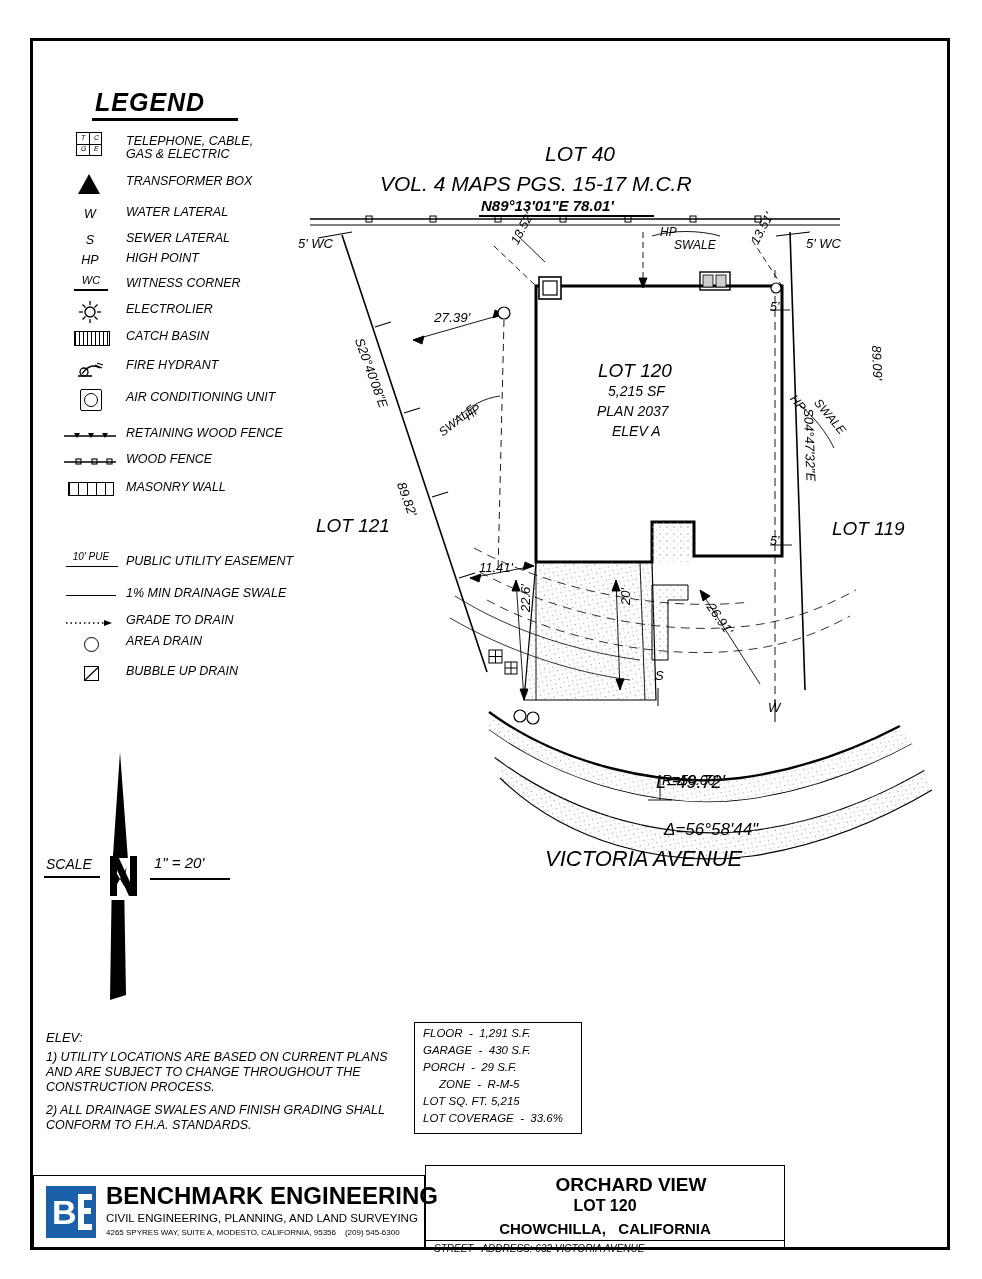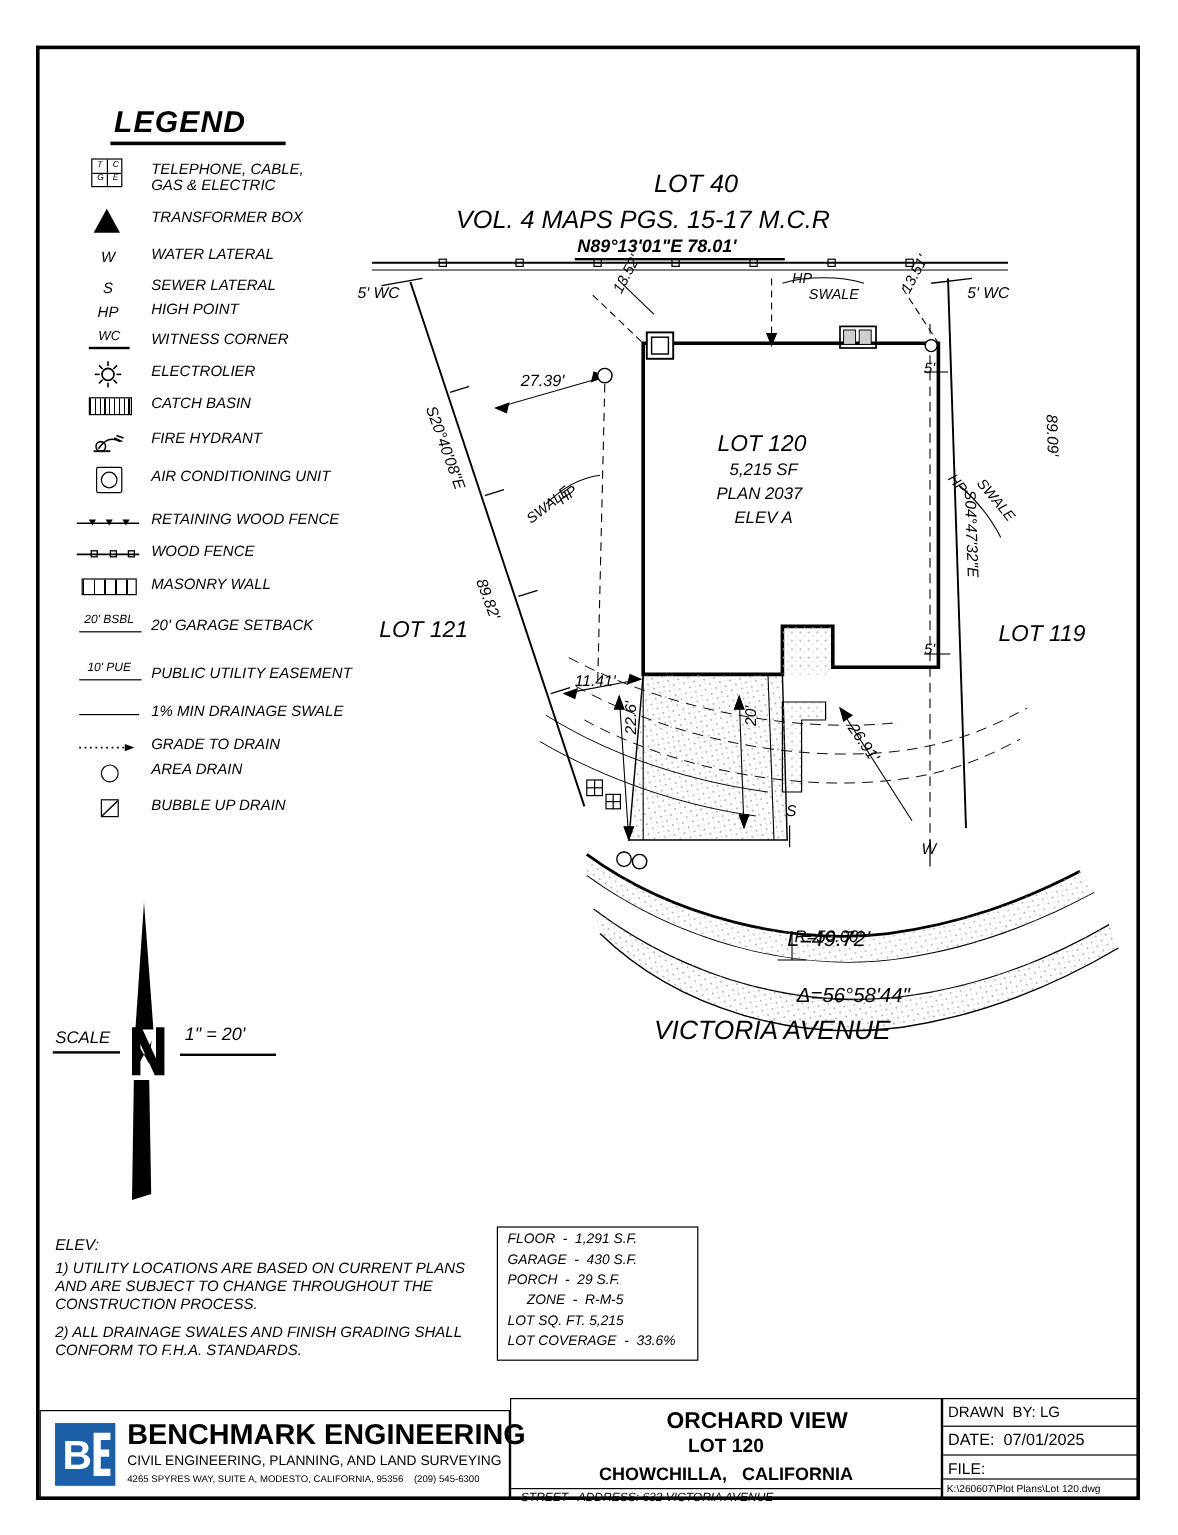--- a/index.html
+++ b/index.html
@@ -177,27 +177,20 @@
     <div class="leg-lab">WOOD FENCE</div>
   </div>
 
   <div class="leg-row" style="top:478px">
     <div class="leg-sym">
         <div class="masonry"></div>
       </div>
     <div class="leg-lab">MASONRY WALL</div>
   </div>
 
-  <div class="leg-row" style="top:510px">
-    <div class="leg-sym">
-      <div class="boxlab">20' BSBL</div>
-        <div class="boxlab-u"></div>
-    </div>
-    <div class="leg-lab" style="top:5px">20' GARAGE SETBACK</div>
-  </div>
 
   <div class="leg-row" style="top:550px">
     <div class="leg-sym">
       <div class="boxlab">10' PUE</div>
         <div class="boxlab-u"></div>
     </div>
     <div class="leg-lab" style="top:5px">PUBLIC UTILITY EASEMENT</div>
   </div>
 
   <div class="leg-row" style="top:584px">
@@ -466,22 +459,13 @@
   </div>
 
   <div class="tb" id="tb-mid">
     <div class="txt" style="left:0;top:8px;width:410px;text-align:center;font-size:19px;font-weight:bold;">ORCHARD VIEW</div>
     <div class="txt" style="left:0;top:31px;width:358px;text-align:center;font-size:16px;font-weight:bold;">LOT 120</div>
     <div class="txt" style="left:0;top:54px;width:358px;text-align:center;font-size:15px;font-weight:bold;">CHOWCHILLA,   CALIFORNIA</div>
     <div style="position:absolute;left:0;top:74px;width:358px;height:1.4px;background:#000;"></div>
     <div class="txt ital" style="left:8px;top:77px;font-size:10px;">STREET   ADDRESS: 632 VICTORIA AVENUE</div>
   </div>
 
-  <div class="tb" id="tb-right">
-    <div class="txt" style="left:4px;top:4px;font-size:12.5px;">DRAWN  BY: LG</div>
-    <div style="position:absolute;left:0;top:22px;width:162px;height:1.2px;background:#000;"></div>
-    <div class="txt" style="left:4px;top:26px;font-size:13.5px;">DATE:  07/01/2025</div>
-    <div style="position:absolute;left:0;top:46px;width:162px;height:1.2px;background:#000;"></div>
-    <div class="txt" style="left:4px;top:50px;font-size:13px;">FILE:</div>
-    <div style="position:absolute;left:0;top:66px;width:162px;height:1.2px;background:#000;"></div>
-    <div class="txt" style="left:3px;top:69px;font-size:8.5px;">K:\260607\Plot Plans\Lot 120.dwg</div>
-  </div>
 </div>
 
 </body></html>

